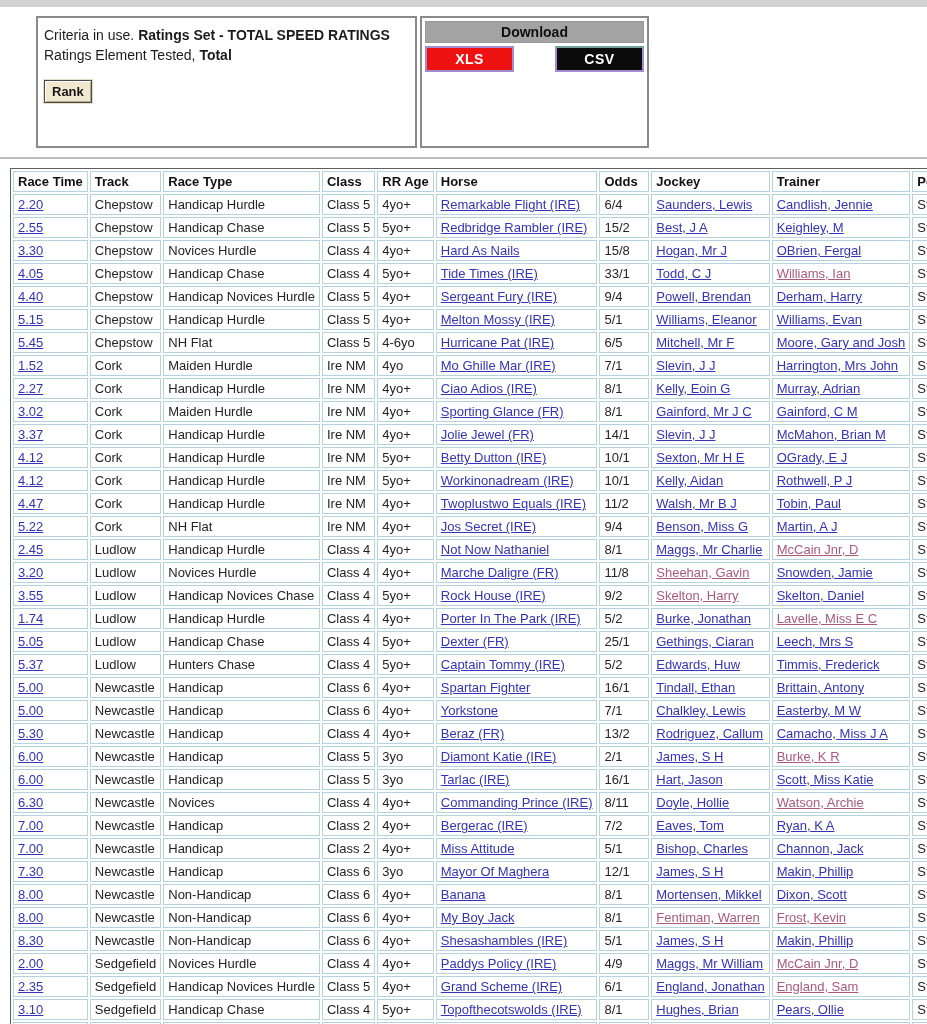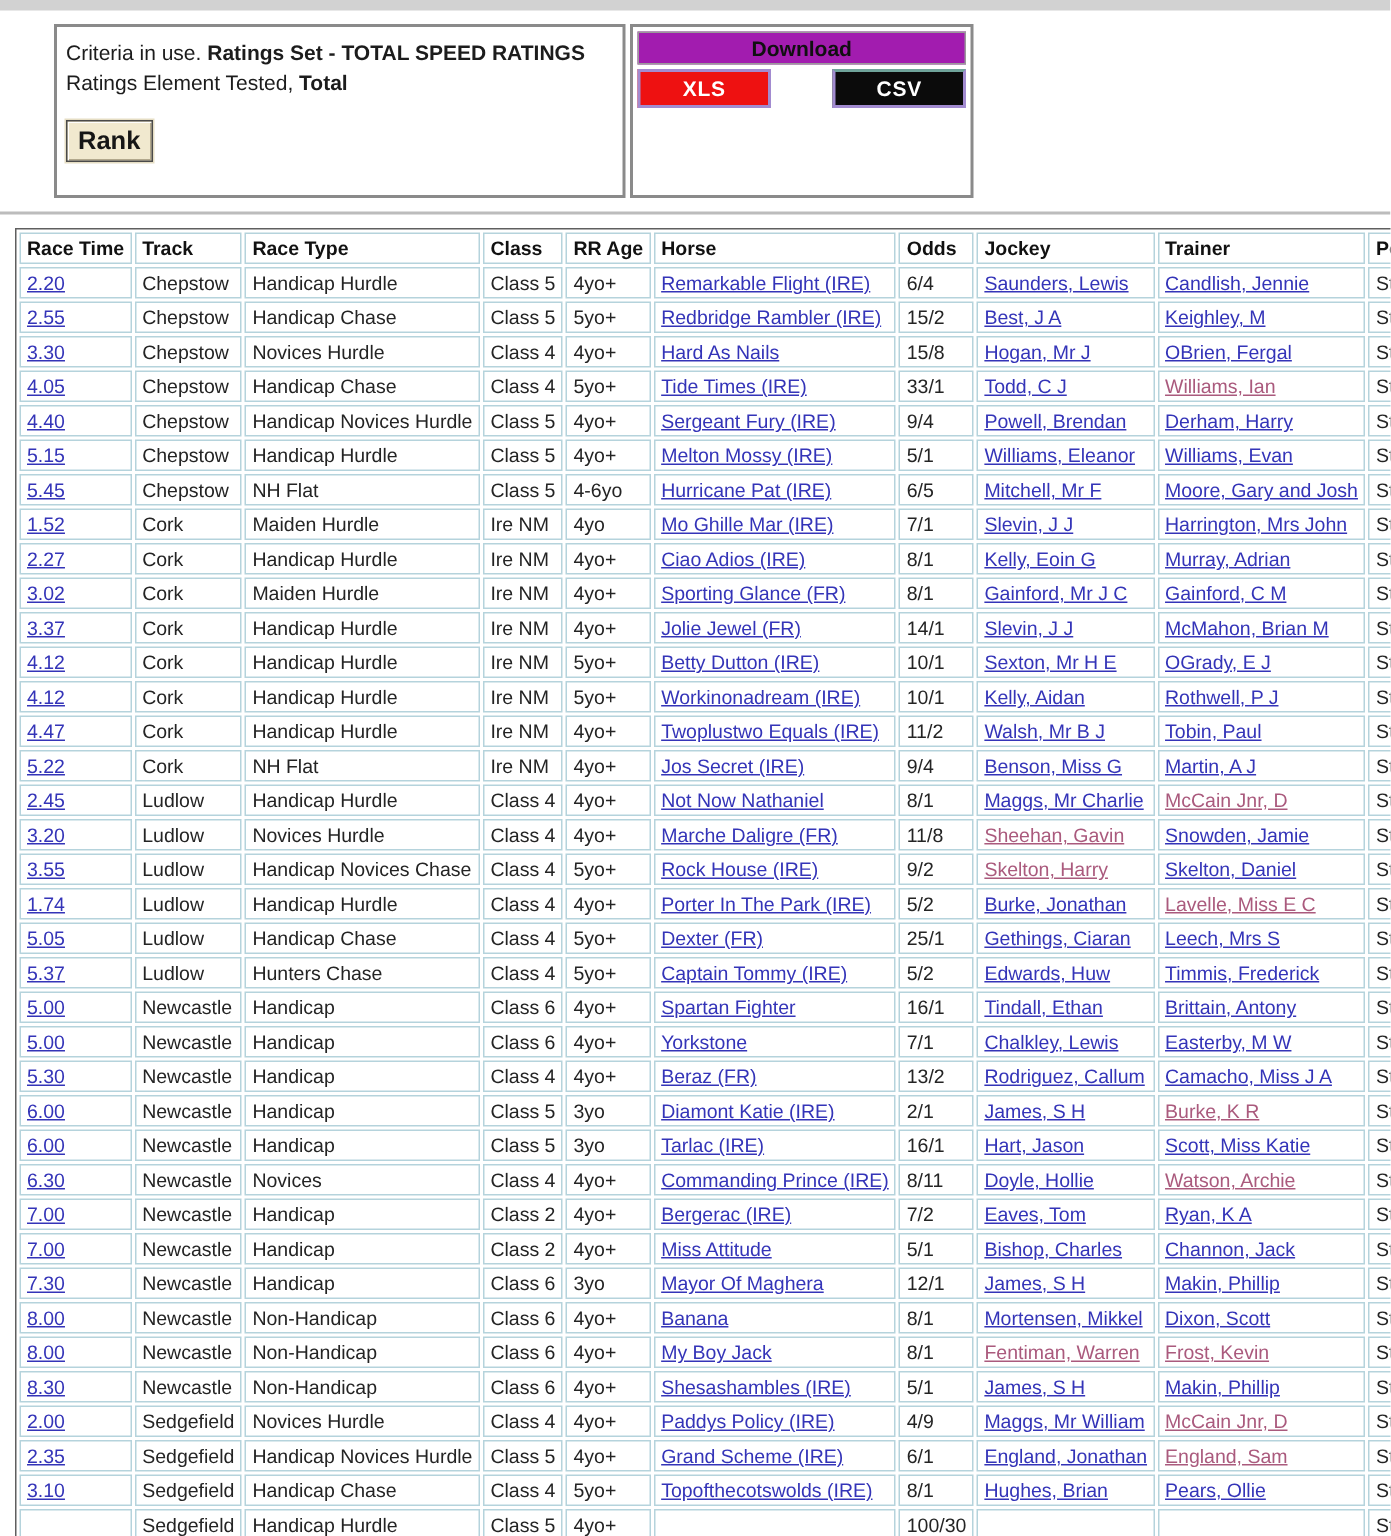--- a/index.html
+++ b/index.html
@@ -12,40 +12,40 @@
   }
   *{box-sizing:border-box;}
   html,body{margin:0;padding:0;}
   body{
     width:927px;
     background:#ffffff;
     font-family:"Liberation Sans", sans-serif;
     color:#242424;
   }
   .top-strip{height:7px;background:#d2d2d2;width:100%;}
-  .top-row{display:flex;align-items:stretch;gap:3px;margin:9px 0 0 8px;height:116px;padding-left:28px;}
+  .top-row{display:flex;align-items:stretch;gap:3px;margin:9px 0 0 8px;height:132px;padding-left:28px;}
   .criteria-box{
     width:381px;border:2px solid #8a8a8a;padding:7px 6px 6px 6px;background:#fff;
   }
   .criteria-text{font-size:14px;line-height:20px;color:#1c1c1c;}
   .btn-rank-row{margin-top:15px;}
   .btn-top-row{margin-top:7px;display:flex;gap:2px;}
   .beige-btn{
     font-family:"Liberation Sans", sans-serif;
-    font-size:17px;font-weight:bold;color:#161616;
+    font-size:13px;font-weight:bold;color:#161616;
     background:#f1e9cf;
     border:1px solid #4a4a4a;
     box-shadow:inset 1px 1px 0 rgba(255,255,255,.95), inset -1px -1px 0 rgba(125,115,85,.55), 0 0 0 1px #e6dec4;
     padding:3px 7px;cursor:pointer;
   }
   .download-box{
     width:229px;border:2px solid #8a8a8a;background:#fff;padding:2px;
   }
   .download-header{
-    margin:1px;background:#a21caf;border:1px solid #9a9a9a;
+    margin:1px;background:#a3a3a3;border:1px solid #9a9a9a;
     text-align:center;font-weight:bold;font-size:14px;color:#101010;padding:2px 0;
   }
   .download-buttons{display:flex;gap:22px;margin:3px 1px 0 1px;}
   .dl-btn{
     flex:1;text-align:center;font-weight:bold;font-size:14px;color:#ffffff;
     padding:3px 0;cursor:pointer;letter-spacing:.5px;
   }
   .xls-btn{background:var(--xls-bg);border:2px solid #a28bd0;}
   .csv-btn{background:var(--csv-bg);border:2px solid #a28bd0;border-top-color:#6fa39a;margin-left:19px;}
   .rule{border:none;border-top:2px solid #bcbcbc;margin:9px 0 9px 0;}

